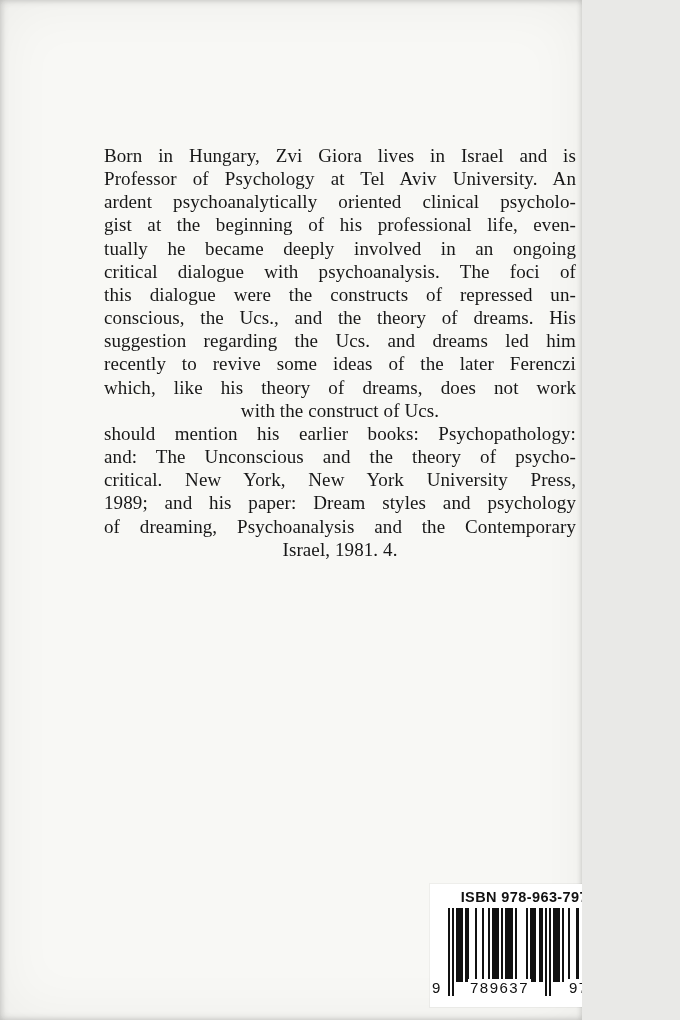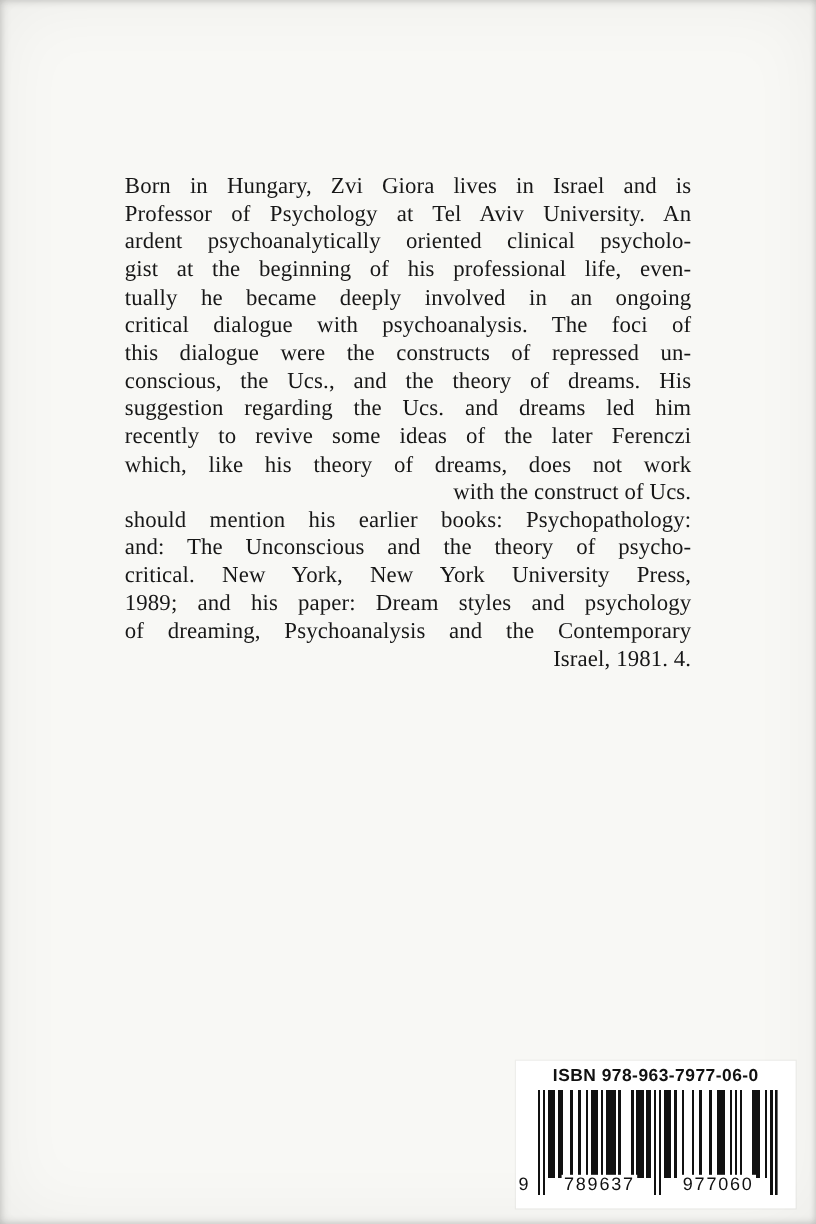--- a/index.html
+++ b/index.html
@@ -1,37 +1,37 @@
 <!DOCTYPE html>
 <html><head>
 <meta charset="utf-8">
 <style>
   html,body{margin:0;padding:0;background:#e9e9e7;}
   .cover{
     position:relative;
-    width:680px;height:1020px;
+    width:582px;height:1020px;
     background:#f8f8f5;
     color:#171717;
     font-family:"Liberation Serif",serif;
     overflow:hidden;
     box-shadow:inset 0 0 60px rgba(0,0,0,0.05),
                inset 3px 0 7px rgba(0,0,0,0.09),
                inset -2px 0 5px rgba(0,0,0,0.05),
                inset 0 3px 6px rgba(0,0,0,0.06),
                inset 0 -3px 6px rgba(0,0,0,0.06);
   }
   .bio{
     position:absolute;
     left:104px;top:144px;width:472px;
     font-size:19px;
     line-height:23.15px;
     letter-spacing:0.1px;
   }
   .para{margin:0;}
-  .line{text-align:right;}
+  .line{text-align:center;}
   .line.just{text-align:justify;text-align-last:justify;}
   .it{}
   .barcode-panel{
     position:absolute;
     left:430px;top:884px;
     width:233px;height:123px;
     background:#ffffff;
     text-align:center;
     box-shadow:0 0 0 1px rgba(0,0,0,0.04);
   }

